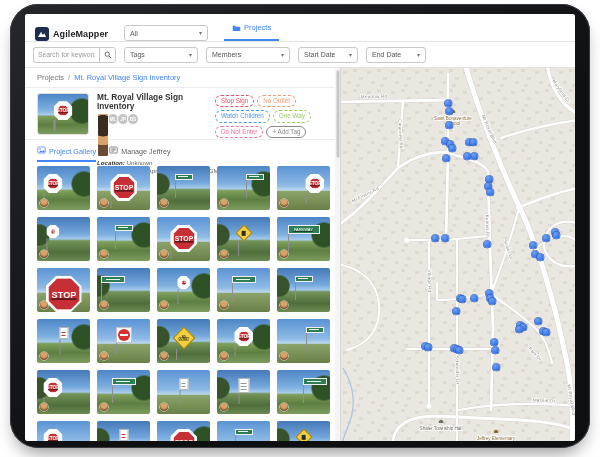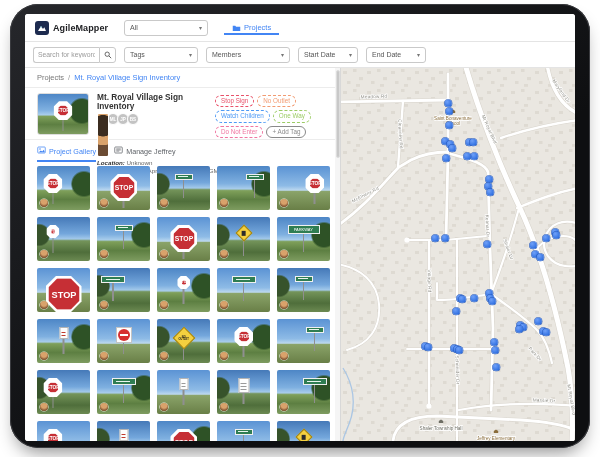--- a/index.html
+++ b/index.html
@@ -7,21 +7,21 @@
   .stage { position:relative; width:600px; height:457px; }
 
   
   .tablet { position:absolute; left:10px; top:4px; width:580px; height:444px;
     background:linear-gradient(145deg,#26272b,#0e0f11 60%); border-radius:28px;
     box-shadow:0 10px 18px -6px rgba(0,0,0,.45), inset 0 0 0 1px #3a3b3f; }
   .screen { position:absolute; left:15px; top:10px; width:550px; height:427px;
     background:#fff; border-radius:3px; overflow:hidden; }
 
   
-  .navbar { position:relative; height:28px; display:flex; align-items:center; padding:6px 10px;
+  .navbar { position:relative; height:28px; display:flex; align-items:flex-end; padding:0 10px;
     border-bottom:1px solid #e4e4e4; background:#fff; z-index:5; }
   .brand { display:flex; align-items:center; gap:4px; }
   .logo { width:14px; height:14px; border-radius:3px; background:#1d2b4f; display:flex; align-items:center; justify-content:center; }
   .brand-text { font-size:9px; font-weight:bold; color:#202124; letter-spacing:.1px; }
   .dd { display:flex; align-items:center; justify-content:space-between; border:1px solid #c9c9c9;
     border-radius:3px; background:#fff; color:#555; font-size:7px; padding:0 5px; height:16px; cursor:pointer; }
   .all-dd { width:84px; margin-left:16px; }
   .chev { font-size:6px; color:#777; line-height:1; }
   .nav-items { display:flex; height:100%; margin-left:16px; }
   .nav-item { display:flex; align-items:center; gap:3px; padding:0 8px; font-size:7.5px; color:#3c4043; height:100%; cursor:pointer; }
@@ -59,38 +59,38 @@
   .av { width:12px; height:12px; border-radius:50%; margin-right:-2px; border:1px solid #fff;
     display:flex; align-items:center; justify-content:center; font-size:4.6px; font-weight:bold; color:#fff; }
   .av.photo { background:radial-gradient(circle at 50% 28%, #3b2c20 0 34%, #d9a26b 36% 62%, #6b4b33 64%); }
   .av.init { background:#c3c3c3; }
   .meta { font-size:6.2px; color:#666; line-height:1.3; white-space:nowrap; }
   .meta b { font-style:italic; color:#333; }
   .tagbox { margin-left:auto; width:128px; display:flex; flex-wrap:wrap; gap:3px; align-content:flex-start; padding-top:2px; }
   .pill { font-size:6.3px; line-height:1; padding:2px 5px; border-radius:8px; background:#fff; border:1px dashed currentColor; cursor:pointer; white-space:nowrap; }
   .pill.solid { border-style:solid; }
 
-  .tabs { height:22px; display:flex; align-items:center; gap:18px; padding:0 12px; }
+  .tabs { height:22px; display:flex; align-items:center; gap:13px; padding:0 12px; }
   .tab { display:flex; align-items:center; gap:3px; font-size:7.2px; color:#5f6368; height:100%; cursor:pointer; }
   .tab.active { color:#4285f4; box-shadow:inset 0 -2px 0 #4285f4; }
 
   
   .gallery { display:grid; grid-template-columns:repeat(5,1fr); gap:7px; padding:4px 10px 0 12px; }
   .photo { position:relative; height:44px; border-radius:2px; overflow:hidden; cursor:pointer; }
   .bg0 { background:linear-gradient(180deg,#4d86c6 0%,#7fb0e0 40%,#a9cdeb 52%,#7fa05a 56%,#5d7f42 76%,#7e9c60 100%); }
   .bg1 { background:linear-gradient(180deg,#5b93d4 0%,#8ebbe6 45%,#bcd8ef 55%,#8aa369 58%,#697f47 100%); }
   .bg2 { background:linear-gradient(180deg,#4579b8 0%,#74a7dc 38%,#a3c9ea 50%,#74945a 54%,#4f6e3b 80%,#6c8a52 100%); }
   .bg0::before { content:""; position:absolute; right:-7px; top:6%; width:26px; height:30px; border-radius:50%;
     background:radial-gradient(circle,#2e5226 0 58%,transparent 68%); }
   .bg2::before { content:""; position:absolute; left:-9px; top:12%; width:22px; height:26px; border-radius:50%;
     background:radial-gradient(circle,#37532b 0 58%,transparent 68%); }
   .chip { position:absolute; left:3px; bottom:3px; width:8px; height:8px; border-radius:50%; z-index:3;
     background:radial-gradient(circle at 50% 30%, #d9a26b 0 40%, #8a5a36 70%); box-shadow:0 0 0 .6px rgba(255,255,255,.85); }
 
-  .sign-wrap { position:absolute; left:50%; top:18%; transform:translateX(-50%); display:flex; flex-direction:column; align-items:center; z-index:2; }
+  .sign-wrap { position:absolute; left:50%; top:18%; transform:translateX(-50%); display:flex; flex-direction:column; z-index:2;text-decoration:underline; }
   .sign-wrap.pos-l { left:30%; } .sign-wrap.pos-r { left:71%; }
   .sign-wrap::after { content:""; width:1.5px; background:#8f8f8f; height:12px; }
   .sign-wrap.sz-s::after { height:15px; } .sign-wrap.sz-m::after { height:11px; }
   .sign-wrap.sz-l::after { height:7px; } .sign-wrap.sz-xl::after { height:4px; }
   .sign-wrap.t-street::after { height:18px; }
 
   .stop { background:#fff; clip-path:polygon(29% 0,71% 0,100% 29%,100% 71%,71% 100%,29% 100%,0 71%,0 29%);
     display:flex; align-items:center; justify-content:center; }
   .stop > i { font-style:normal; width:calc(100% - 2px); height:calc(100% - 2px);
     clip-path:polygon(29% 0,71% 0,100% 29%,100% 71%,71% 100%,29% 100%,0 71%,0 29%);

